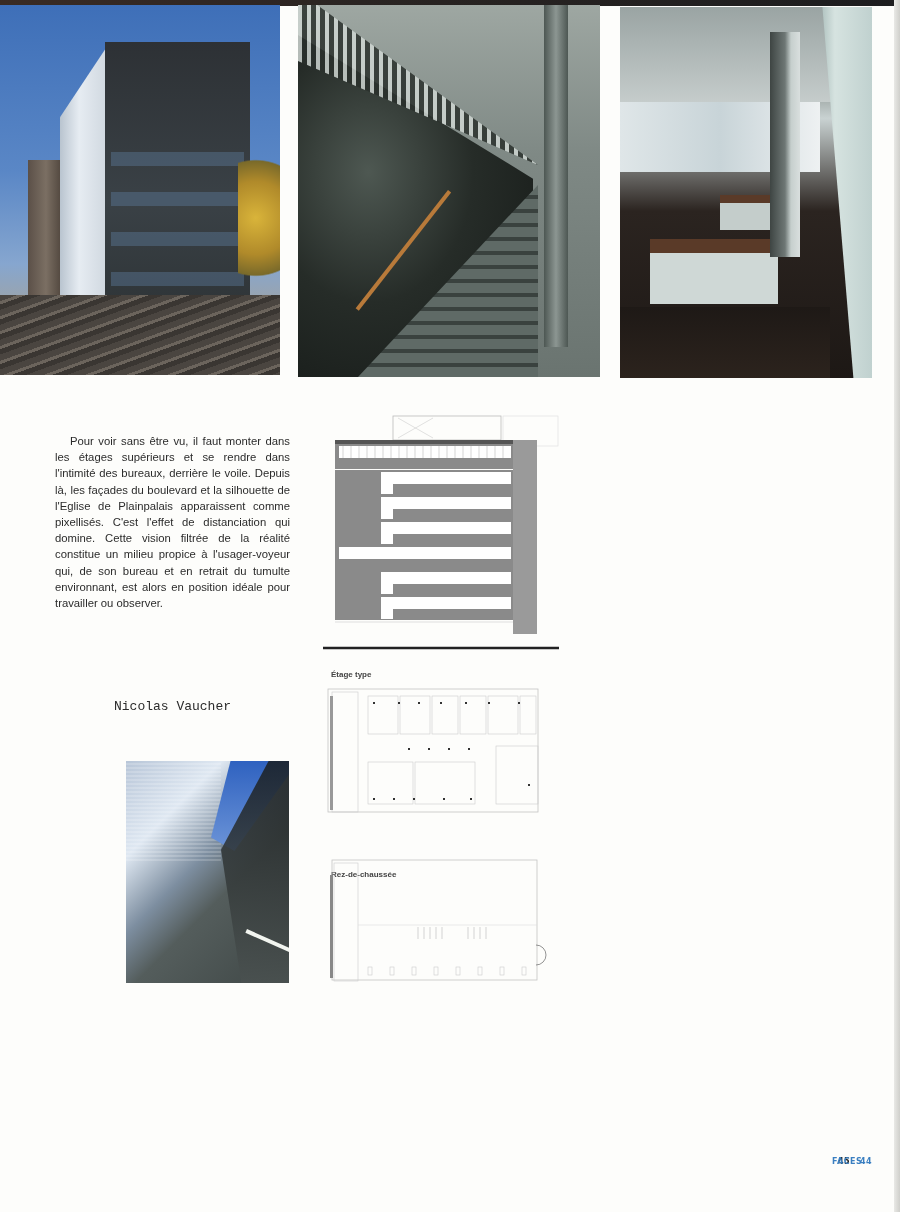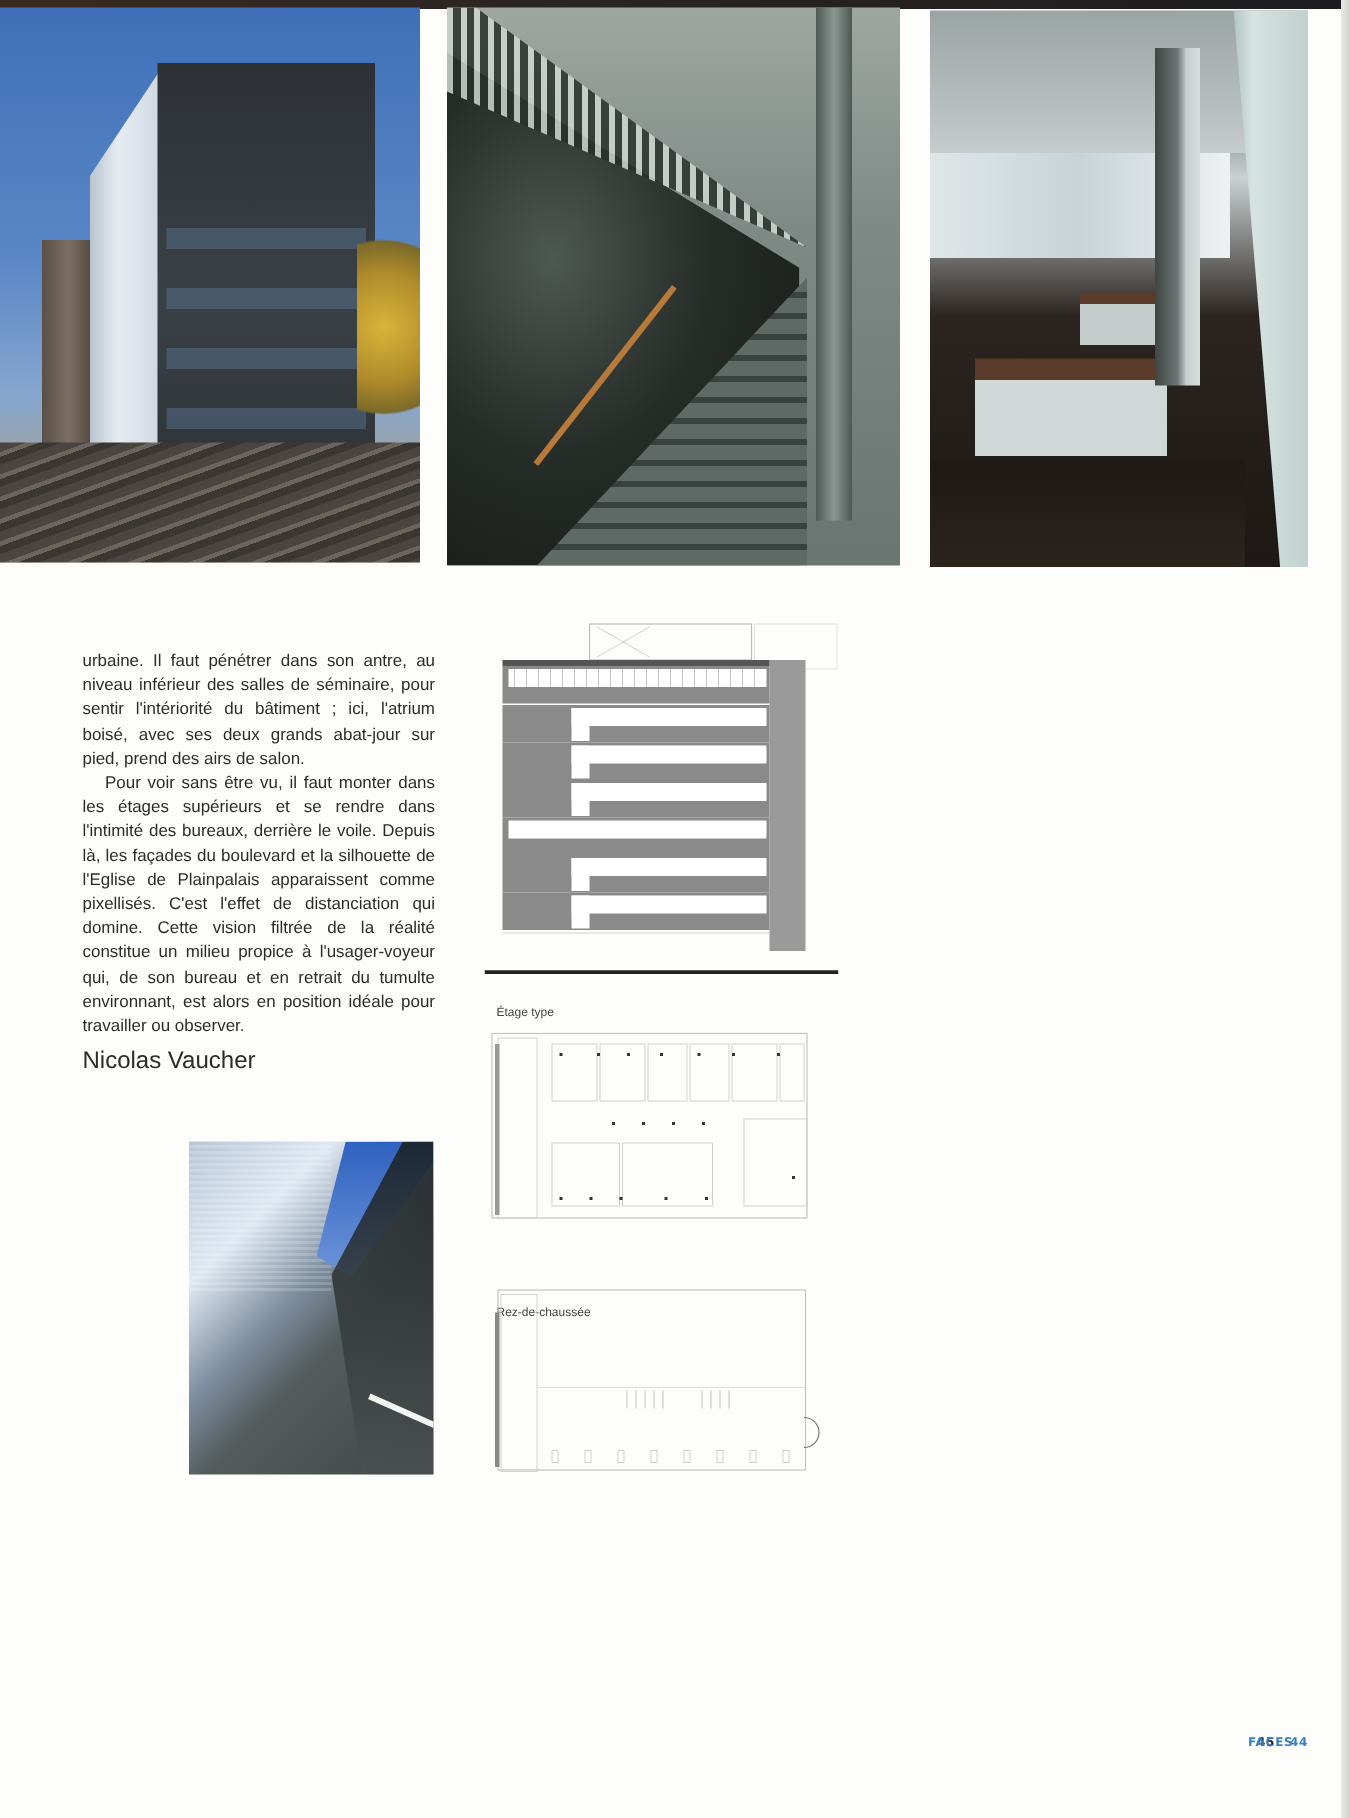--- a/index.html
+++ b/index.html
@@ -35,25 +35,25 @@
   #p4 { left:126px; top:761px; width:163px; height:222px; background:linear-gradient(135deg,#b8c6d8 0%,#dfe8f2 25%,#7d8ea0 45%,#545d5c 60%,#3f4746 100%); }
   #p4 .sky { position:absolute; left:85px; top:0; width:78px; height:90px; background:linear-gradient(180deg,#2f62c0,#6d95d8); clip-path:polygon(25% 0,100% 0,100% 15%,30% 100%,0 85%); }
   #p4 .dark { position:absolute; left:95px; top:0; width:68px; height:222px; background:linear-gradient(180deg,#1a1e1f,#4a5150); clip-path:polygon(100% 0,100% 100%,30% 100%,0 40%,70% 0); opacity:.85; }
   #p4 .mesh { position:absolute; left:0; top:0; width:95px; height:100px; background:repeating-linear-gradient(0deg,rgba(255,255,255,.18) 0 2px,transparent 2px 4px); }
   #p4 .lightstrip { position:absolute; left:118px; top:178px; width:50px; height:4px; background:#f2f5f0; transform:rotate(24deg); }
 
   
   .body-text { position:absolute; left:55px; top:433px; width:235px; font-family:"Liberation Sans", sans-serif; font-size:11.3px; line-height:16.2px; color:#2b2b2b; text-align:justify; }
   .body-text p { margin:0; }
   .body-text p.indent { text-indent:15px; }
-  .author { position:absolute; left:55px; top:699px; width:235px; text-align:left; font-family:Liberation Sans, sans-serif; font-size:16px; color:#2b2b2b; }
+  .author { position:absolute; left:55px; top:699px; width:235px; text-align:center; font-family:Liberation Mono, monospace; font-size:13px; color:#2b2b2b; }
 
   
   .elevation { position:absolute; left:323px; top:414px; width:236px; height:238px; }
-  .plan-label { position:absolute; font-family:"Liberation Sans", sans-serif; font-size:8px; color:#444; }
+  .plan-label { position:absolute; font-family:"Liberation Sans", sans-serif; font-size:8px; color:#444;font-weight:bold; }
   .folio { position:absolute; top:1157px; font-family:"DejaVu Sans", sans-serif; font-size:8px; font-weight:bold; letter-spacing:.5px; }
 </style>
 </head>
 <body>
 
 <div class="topstrip"></div>
 <div class="rightedge"></div>
 
 <div class="photo" id="p1">
   <div class="oldb"></div>
@@ -80,21 +80,20 @@
   <div class="ceiling"></div>
   <div class="window"></div>
   <div class="floor"></div>
   <div class="bench2"></div>
   <div class="bench1"></div>
   <div class="column"></div>
   <div class="glass"></div>
 </div>
 
 <div class="body-text">
-  <p>urbaine. Il faut pénétrer dans son antre, au niveau inférieur des salles de séminaire, pour sentir l'intériorité du bâtiment ; ici, l'atrium boisé, avec ses deux grands abat-jour sur pied, prend des airs de salon.</p>
   <p class="indent">Pour voir sans être vu, il faut monter dans les étages supérieurs et se rendre dans l'intimité des bureaux, derrière le voile. Depuis là, les façades du boulevard et la silhouette de l'Eglise de Plainpalais apparaissent comme pixellisés. C'est l'effet de distanciation qui domine. Cette vision filtrée de la réalité constitue un milieu propice à l'usager-voyeur qui, de son bureau et en retrait du tumulte environnant, est alors en position idéale pour travailler ou observer.</p>
 </div>
 <div class="author">Nicolas Vaucher</div>
 
 <div class="photo" id="p4">
   <div class="mesh"></div>
   <div class="sky"></div>
   <div class="dark"></div>
   <div class="lightstrip"></div>
 </div>

